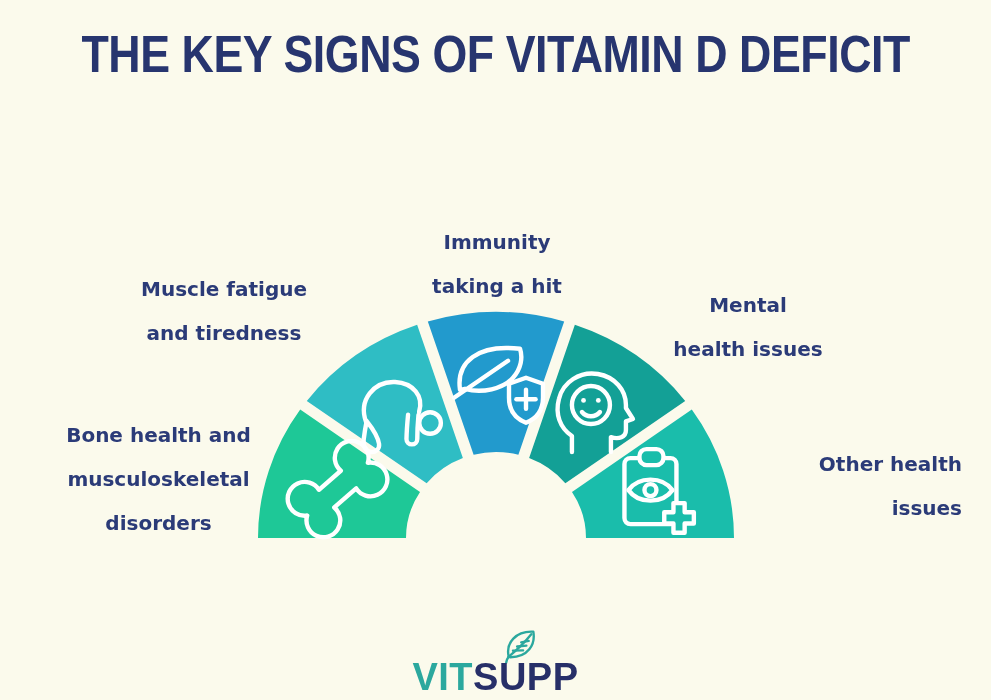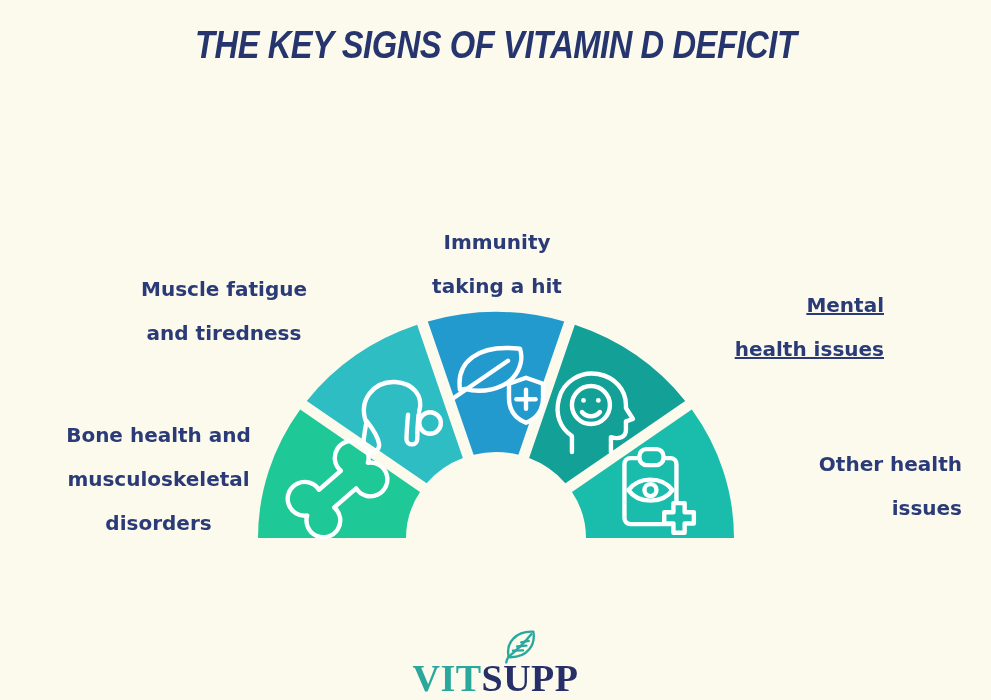--- a/index.html
+++ b/index.html
@@ -7,46 +7,46 @@
     --icon-stroke:#FFFFFF; --logo-teal:#2BA89E; --logo-navy:#272F68;
   }
   html,body{margin:0;padding:0;}
   .canvas{
     position:relative;width:991px;height:700px;background:var(--bg);
     overflow:hidden;font-family:"DejaVu Sans",sans-serif;
   }
   .title{
     position:absolute;top:24px;left:0;right:0;text-align:center;
     color:var(--heading);font-family:"Liberation Sans",sans-serif;
-    font-weight:800;font-size:38px;letter-spacing:-0.5px;margin:0;font-style:italic;
+    font-weight:800;font-size:52px;letter-spacing:-0.5px;margin:0;
   }
   .title span{display:inline-block;transform:scaleX(0.86);}
   #gauge{position:absolute;left:0;top:0;}
   #gauge .icon *{
     stroke:var(--icon-stroke);stroke-width:2.2;fill:none;
     stroke-linecap:round;stroke-linejoin:round;
   }
   #gauge .icon .fillc{fill:currentColor;}
   #gauge .icon .fw{fill:var(--icon-stroke);stroke:none;}
   .seg-label{
     position:absolute;white-space:pre-line;color:var(--label);
     font-weight:700;font-size:20px;line-height:44px;
   }
   .lbl-0{left:0px;top:413px;width:273px;text-align:center;margin-left:22px;}
   .lbl-1{left:90px;top:267px;width:268px;text-align:center;}
   .lbl-2{left:347px;top:220px;width:300px;text-align:center;}
-  .lbl-3{left:612px;top:283px;width:272px;text-align:right;text-decoration:underline;}
+  .lbl-3{left:612px;top:283px;width:272px;text-align:center;}
   .lbl-4{left:688px;top:442px;width:274px;text-align:right;}
   .logo{position:absolute;left:0;right:0;top:626px;height:70px;}
   .logo-leaf{position:absolute;left:501px;top:-2px;}
   .logo-leaf *{stroke:var(--logo-teal);stroke-width:2.6;fill:none;
     stroke-linecap:round;stroke-linejoin:round;}
   .logo-text{
     position:absolute;top:30px;width:100%;text-align:center;
-    font-family:Liberation Serif, serif;font-weight:800;
+    font-family:Liberation Sans, sans-serif;font-weight:800;
     font-size:38px;letter-spacing:0.5px;
   }
   .logo-text .vit{color:var(--logo-teal);}
   .logo-text .supp{color:var(--logo-navy);}
 </style>
 </head>
 <body>
 
 <div class="canvas">
 

